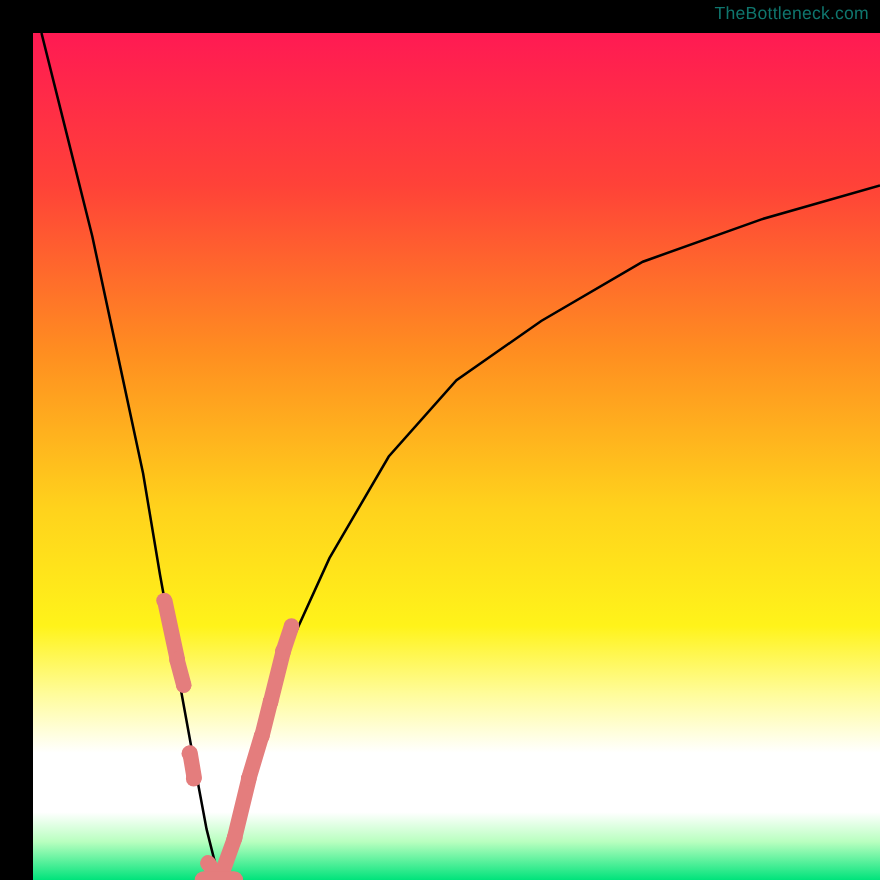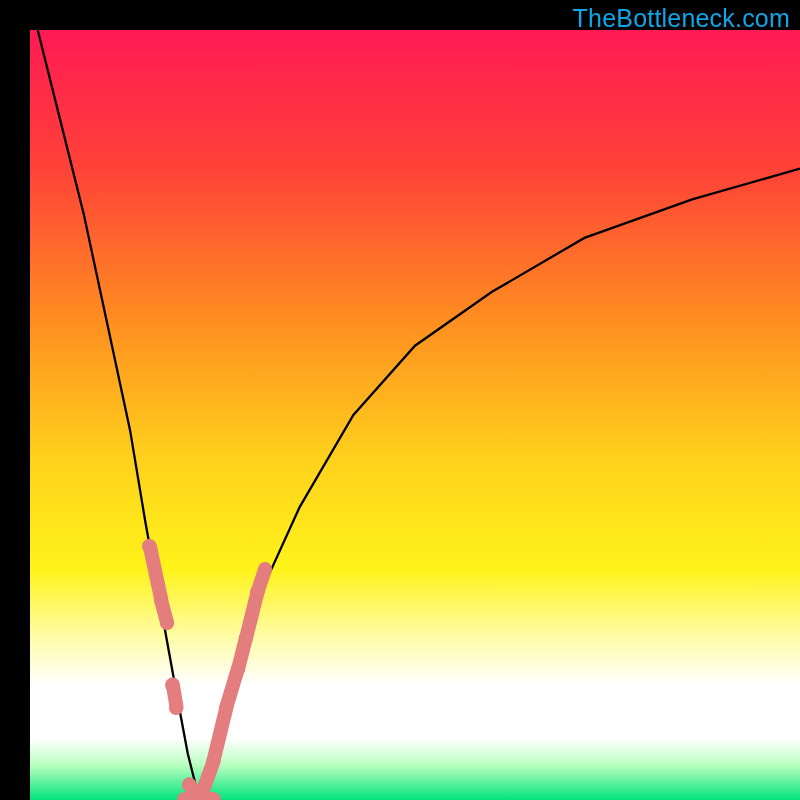--- a/index.html
+++ b/index.html
@@ -14,22 +14,22 @@
   .stage {
     position: relative;
     width: 800px;
     height: 800px;
     background: #000;
   }
   .watermark {
     position: absolute;
     top: 4px;
     right: 10px;
-    color: #0ea5e9;
-    font-size: 25px;
+    color: #0f766e;
+    font-size: 16px;
     font-weight: 500;
     letter-spacing: 0.2px;
     z-index: 10;
   }
   .plot-area {
     position: absolute;
     left: 30px;
     top: 30px;
     width: 770px;
     height: 770px;

